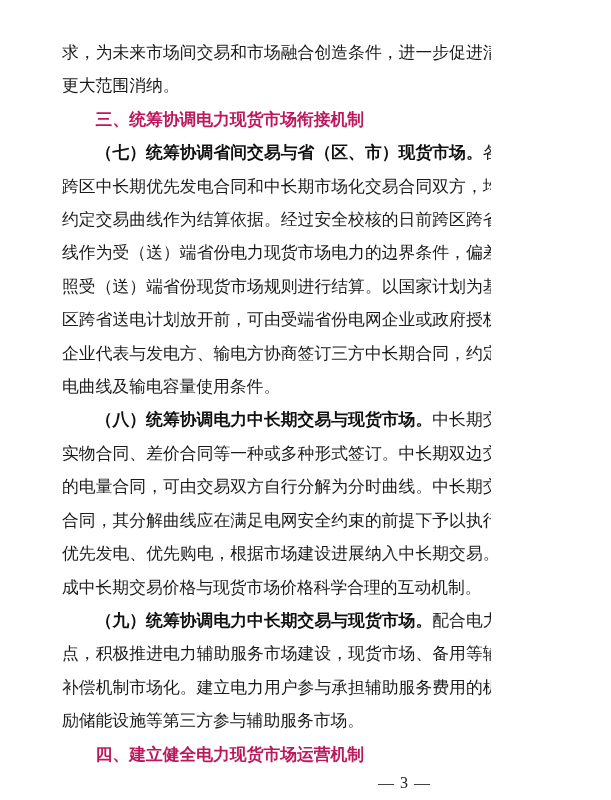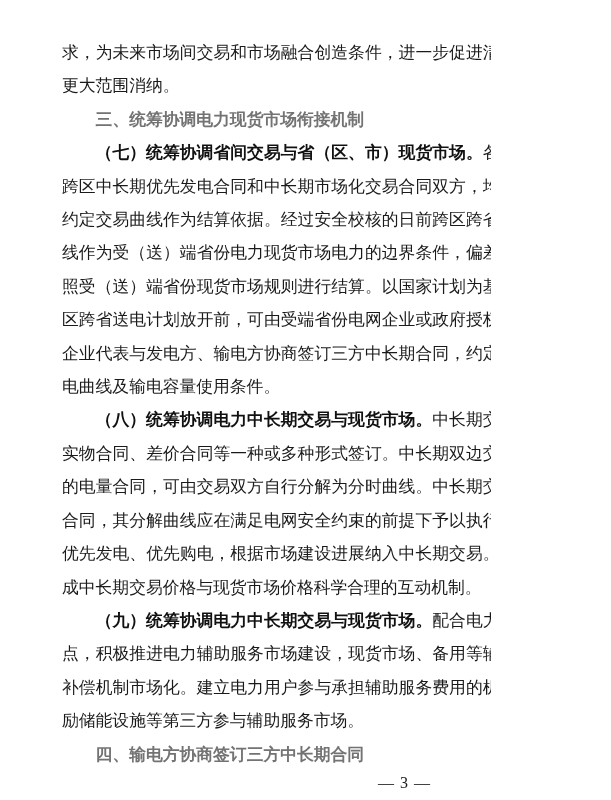--- a/index.html
+++ b/index.html
@@ -33,21 +33,21 @@
   .para {
     text-indent: 2em;
   }
   .para-continuation {
     text-indent: 0;
   }
   .heading {
     text-indent: 2em;
     font-weight: bold;
     font-family: "Liberation Sans", "DejaVu Sans", sans-serif;
-    color: #737373;
+    color: #be185d;
   }
   .lead {
     font-weight: bold;
     font-family: "Liberation Sans", "DejaVu Sans", sans-serif;
     color: #111111;
   }
   .page-number {
     position: absolute;
     right: 60px;
     bottom: 36px;
@@ -66,18 +66,18 @@
     <p class="para-continuation">求，为未来市场间交易和市场融合创造条件，进一步促进清洁能源更大范围消纳。</p>
 
     <p class="heading">三、统筹协调电力现货市场衔接机制</p>
 
     <p class="para"><span class="lead">（七）统筹协调省间交易与省（区、市）现货市场。</span><span>各类跨省跨区中长期优先发电合同和中长期市场化交易合同双方，均需提前约定交易曲线作为结算依据。经过安全校核的日前跨区跨省送电曲线作为受（送）端省份电力现货市场电力的边界条件，偏差部分按照受（送）端省份现货市场规则进行结算。以国家计划为基础的跨区跨省送电计划放开前，可由受端省份电网企业或政府授权的其他企业代表与发电方、输电方协商签订三方中长期合同，约定典型送电曲线及输电容量使用条件。</span></p>
 
     <p class="para"><span class="lead">（八）统筹协调电力中长期交易与现货市场。</span><span>中长期交易可以实物合同、差价合同等一种或多种形式签订。中长期双边交易形成的电量合同，可由交易双方自行分解为分时曲线。中长期交易实物合同，其分解曲线应在满足电网安全约束的前提下予以执行。对于优先发电、优先购电，根据市场建设进展纳入中长期交易。推动形成中长期交易价格与现货市场价格科学合理的互动机制。</span></p>
 
     <p class="para"><span class="lead">（九）统筹协调电力中长期交易与现货市场。</span><span>配合电力现货试点，积极推进电力辅助服务市场建设，现货市场、备用等辅助服务补偿机制市场化。建立电力用户参与承担辅助服务费用的机制，鼓励储能设施等第三方参与辅助服务市场。</span></p>
 
-    <p class="heading">四、输电方协商签订三方中长期合同</p>
+    <p class="heading">四、建立健全电力现货市场运营机制</p>
 
   </div>
 
   <div class="page-number">— 3 —</div>
 </div>
 
 </body></html>

